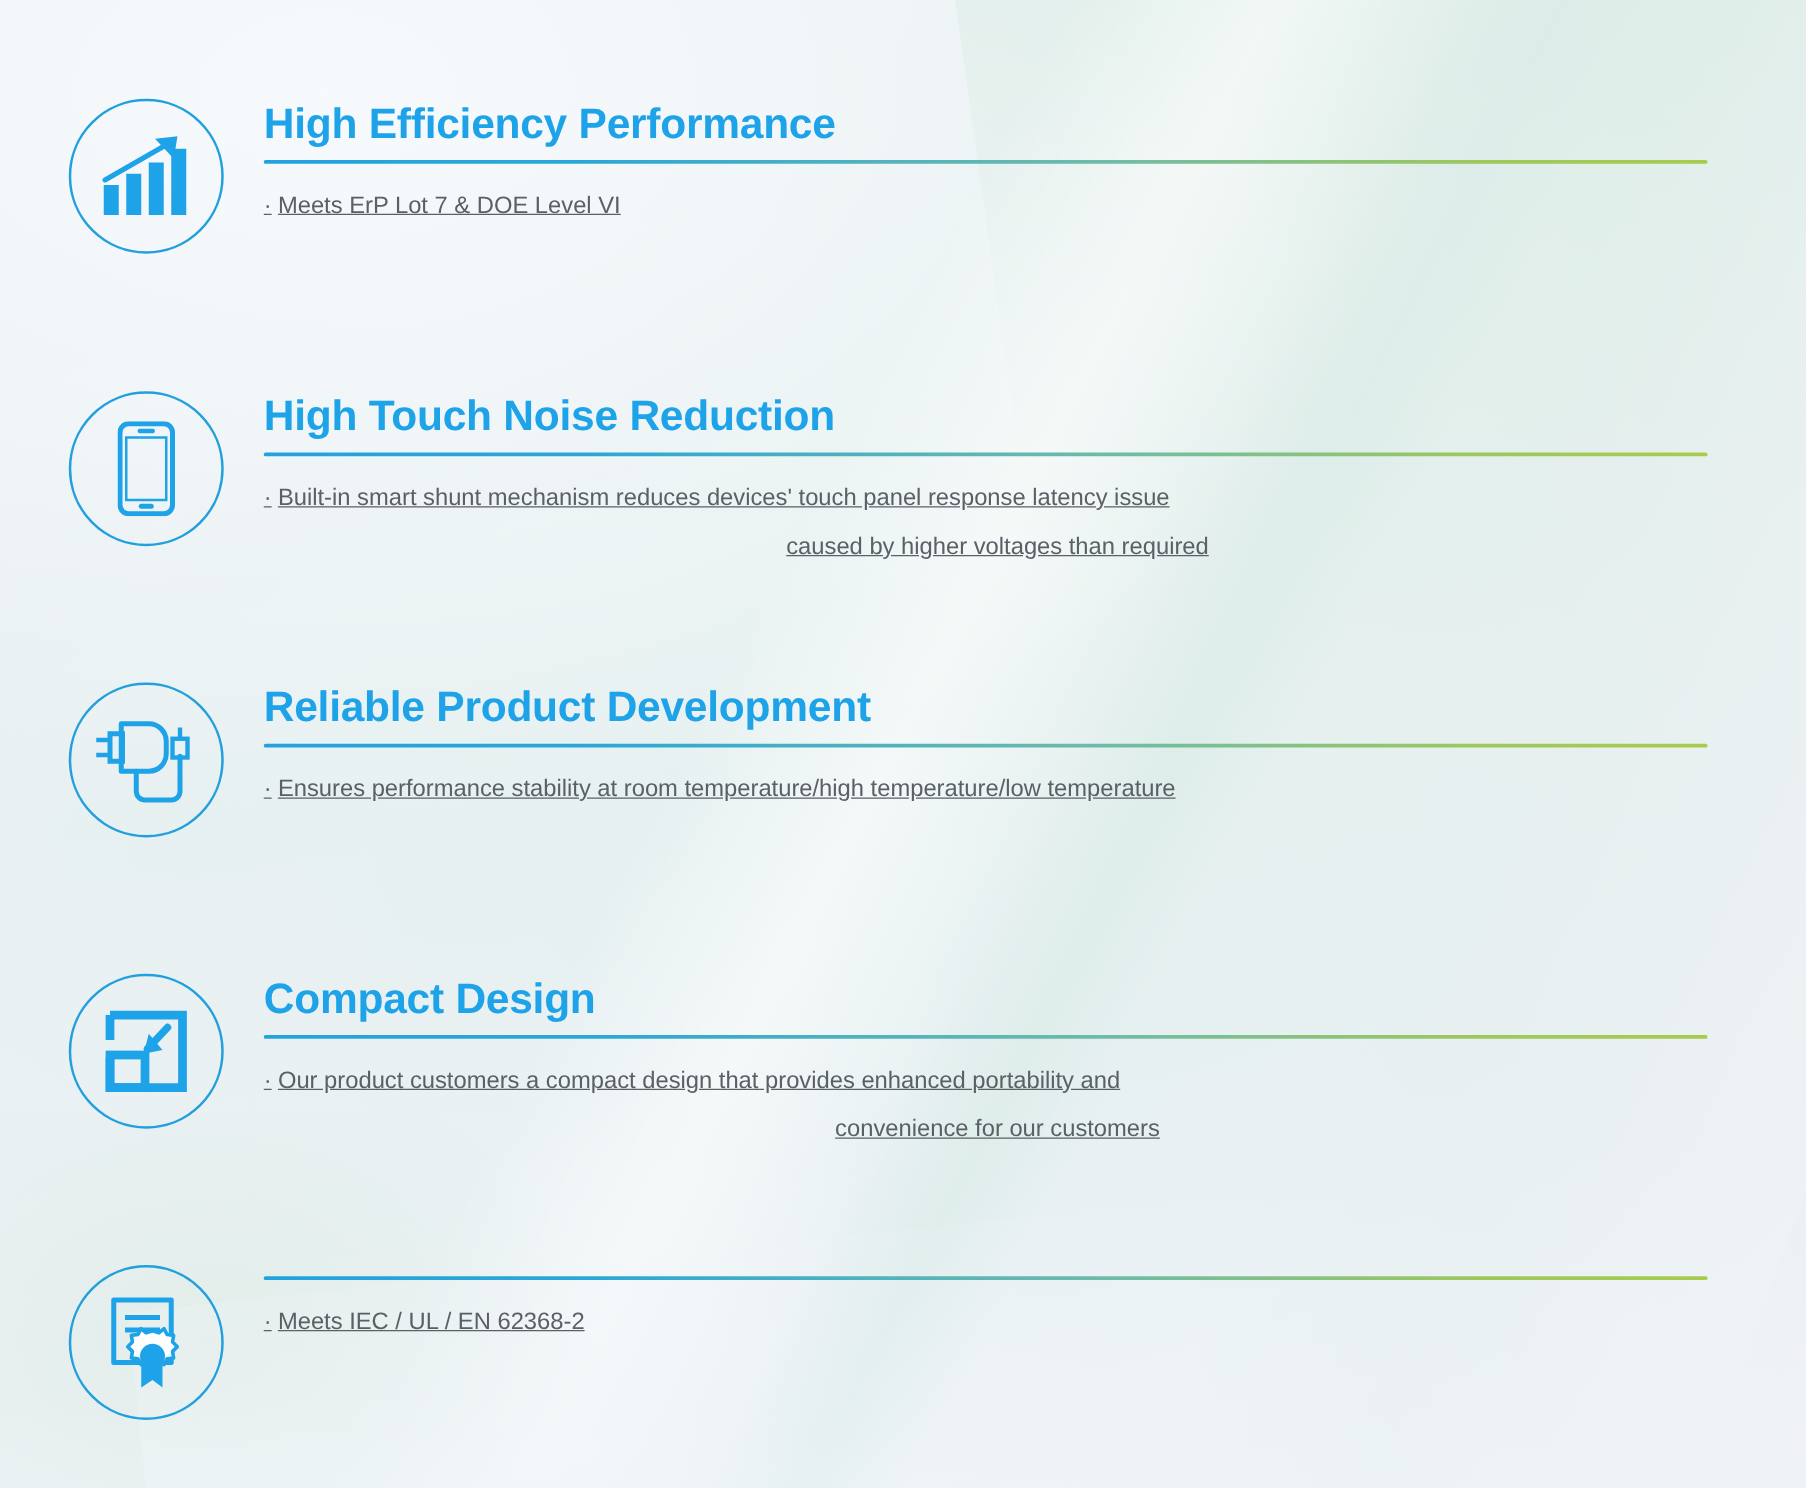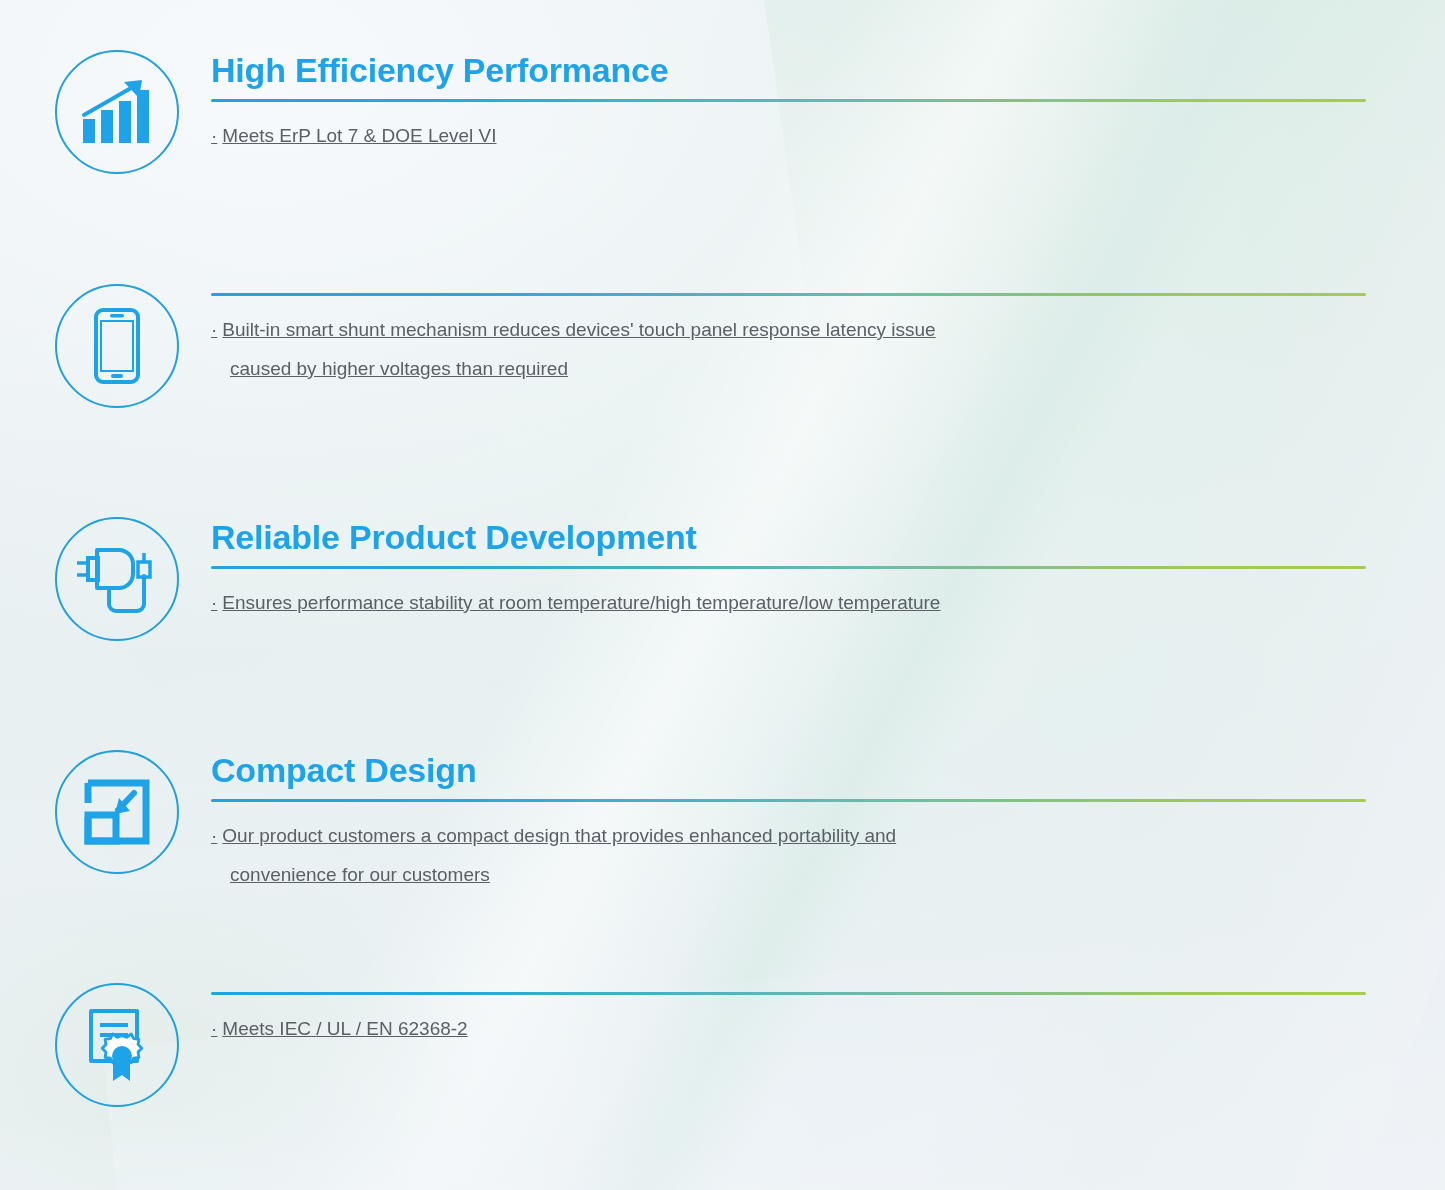--- a/index.html
+++ b/index.html
@@ -77,20 +77,21 @@
   #bg-green-bl {
     bottom: -160px; left: -140px;
     width: 760px; height: 460px;
     background: radial-gradient(60% 70% at 40% 40%, rgba(222,236,228,0.7) 0%, rgba(230,240,236,0) 70%);
   }
 
   
   #features {
     position: absolute;
     inset: 0;
+    margin-top: 29px;
   }
 
   .feature {
     position: absolute;
     left: 0;
     width: 1445px;
   }
 
   .feature-icon {
     position: absolute;
@@ -142,20 +143,21 @@
     color: #5a6066;
     white-space: nowrap;
     text-decoration: underline;
   }
   .bullet-line .dot {
     color: #5a6066;
     margin-right: 5px;
   }
   .bullet-line.cont {
     padding-left: 19px;
+    text-align: center;
   }
 </style>
 </head>
 <body>
 
 <div id="page">
 
   <div class="bg-layer" id="bg-base"></div>
   <div class="bg-layer" id="bg-green-tr"></div>
   <div class="bg-layer" id="bg-streak-1"></div>
@@ -190,20 +192,21 @@
     <div class="feature" style="top:284px;">
       <div class="feature-icon">
         <svg width="46" height="76" viewBox="0 0 46 76">
           <rect x="2" y="2" width="42" height="72" rx="7" ry="7" fill="none" stroke="#1ea3e8" stroke-width="4"></rect>
           <rect x="7" y="13" width="32" height="50" fill="none" stroke="#1ea3e8" stroke-width="2"></rect>
           <rect x="16" y="6" width="14" height="3.5" rx="1.7" fill="#1ea3e8"></rect>
           <rect x="17" y="66" width="12" height="4" rx="2" fill="#1ea3e8"></rect>
         </svg>
       </div>
       <div class="feature-body">
+        <div class="feature-title">High Touch Noise Reduction</div>
         <div class="feature-rule"></div>
         <div class="feature-lines">
           <div class="bullet-line"><span class="dot">·</span><span>Built-in smart shunt mechanism reduces devices' touch panel response latency issue</span></div>
           <div class="bullet-line cont"><span>caused by higher voltages than required</span></div>
         </div>
       </div>
     </div>
 
     <div class="feature" style="top:517px;">
       <div class="feature-icon">

